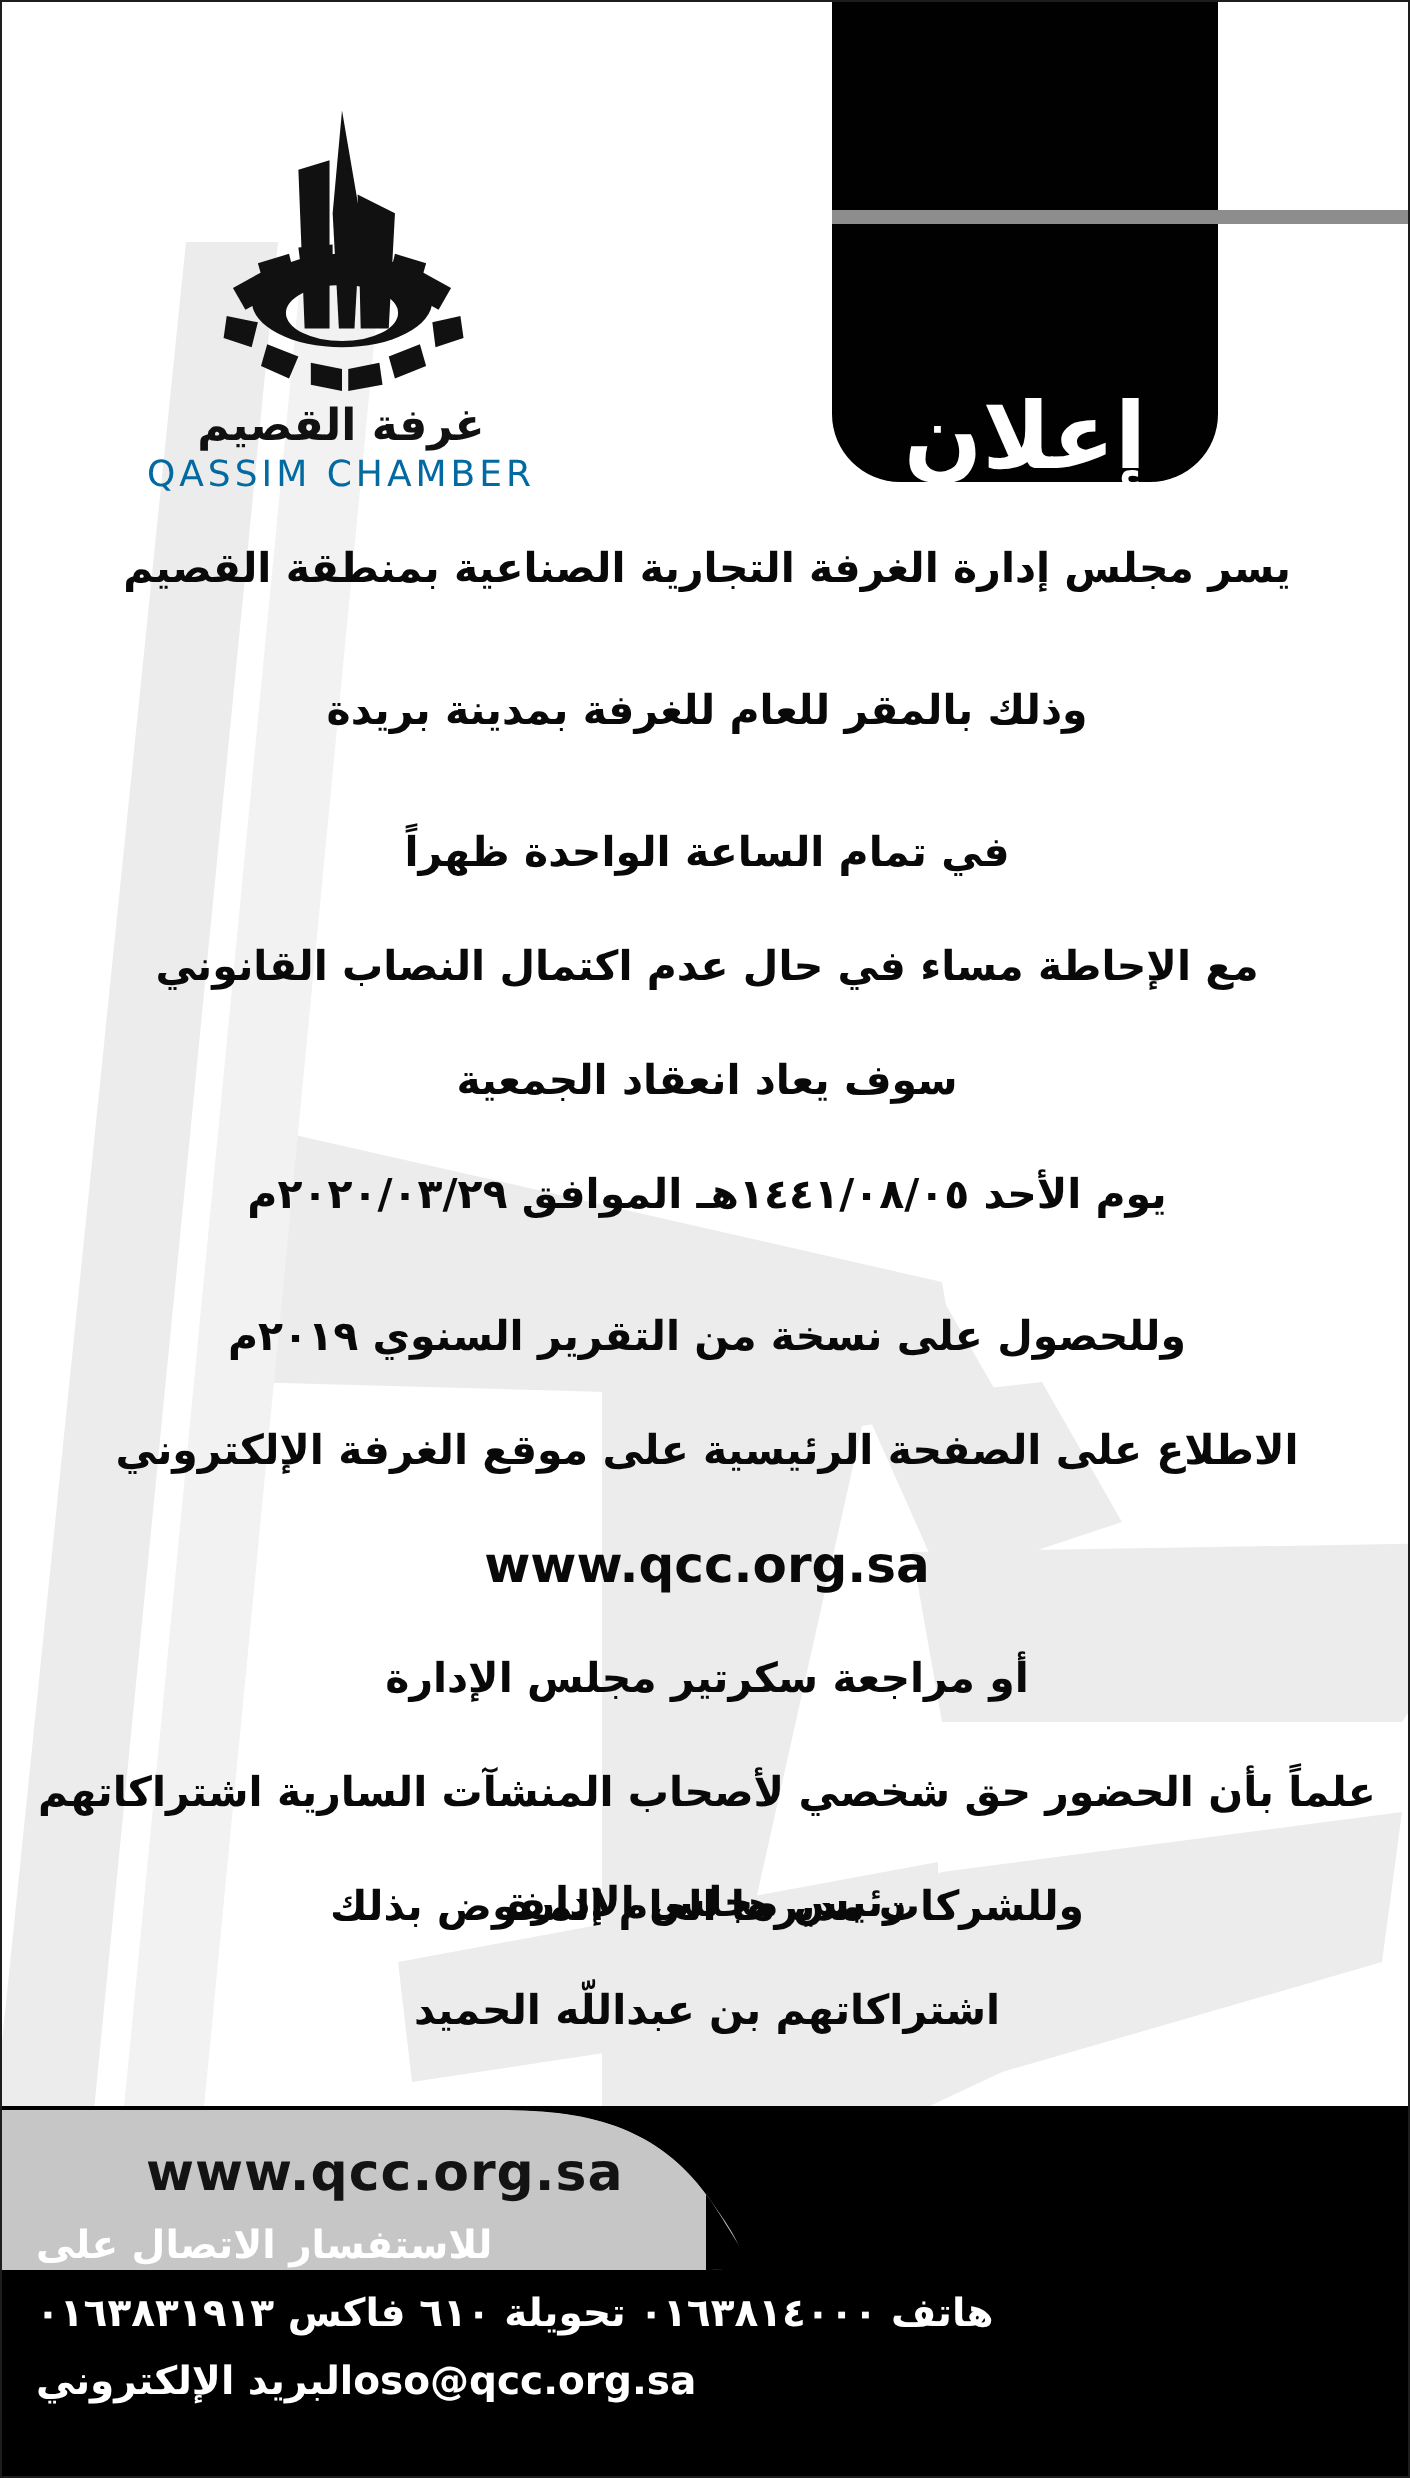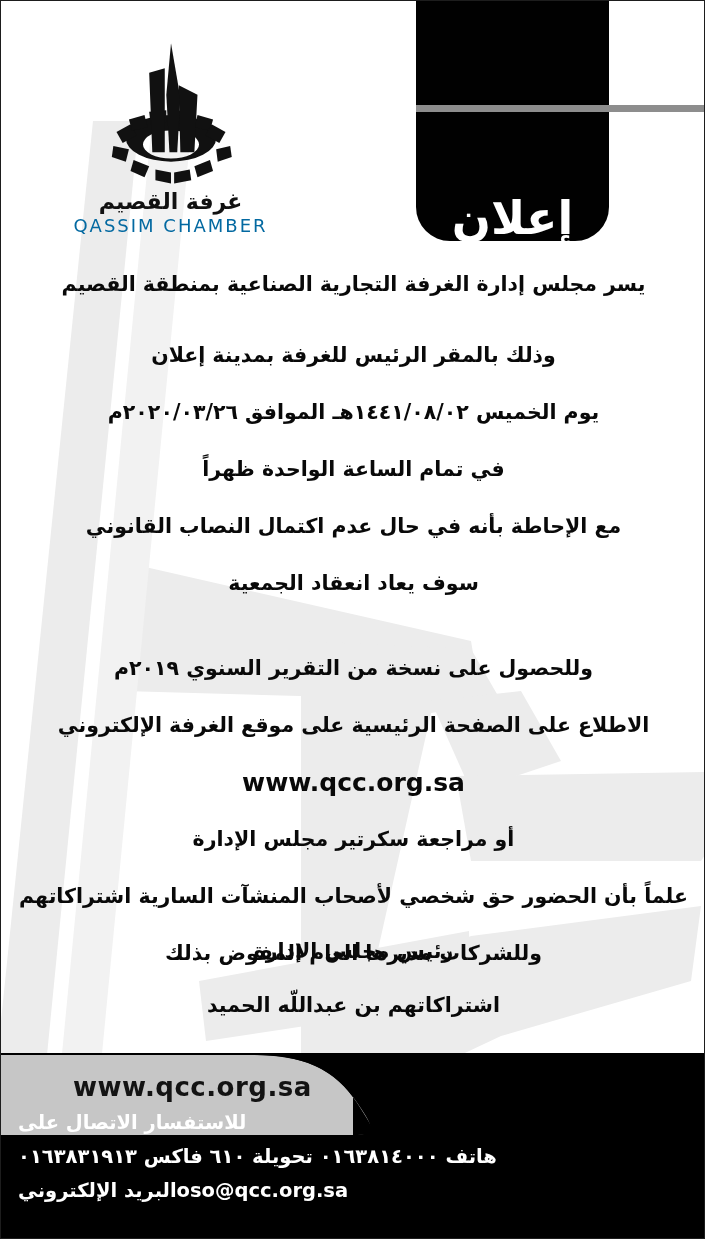--- a/index.html
+++ b/index.html
@@ -66,21 +66,21 @@
     left: 415px;
     width: 290px;
     height: 7px;
     background: #8d8d8d;
     z-index: 3;
   }
 
   
   .logo-wrap {
     position: absolute;
-    top: 36px;
+    top: 48px;
     left: 62px;
     width: 215px;
     text-align: center;
     z-index: 2;
   }
   .logo-mark { width: 160px; height: 148px; display: block; margin: 0 auto; }
   .logo-ar {
     font-size: 22px;
     letter-spacing: 2px;
     color: #111;
@@ -246,30 +246,30 @@
       <div class="logo-en">QASSIM CHAMBER</div>
     </div>
 
     <div class="gray-bar"></div>
   </div>
 
   <div class="body-text">
     <div class="line">يسر مجلس إدارة الغرفة التجارية الصناعية بمنطقة القصيم</div>
     <div class="spacer-sm"></div>
     <div class="spacer-sm"></div>
-    <div class="line">وذلك بالمقر الرئيس للغرفة بمدينة إعلان</div>
-    <div class="spacer-sm"></div>
-    <div class="line">يوم الخميس ١٤٤١/٠٨/٠٢هـ الموافق ٢٠٢٠/٠٣/٢٦م</div>
+    <div class="line">وذلك بالمقر للعام للغرفة بمدينة بريدة</div>
+    <div class="spacer-sm"></div>
     <div class="spacer-sm"></div>
     <div class="line">في تمام الساعة الواحدة ظهراً</div>
     <div class="spacer-sm"></div>
-    <div class="line">مع الإحاطة بأنه في حال عدم اكتمال النصاب القانوني</div>
+    <div class="line">مع الإحاطة مساء في حال عدم اكتمال النصاب القانوني</div>
     <div class="spacer-sm"></div>
     <div class="line">سوف يعاد انعقاد الجمعية</div>
     <div class="spacer-sm"></div>
+    <div class="line">يوم الأحد ١٤٤١/٠٨/٠٥هـ الموافق ٢٠٢٠/٠٣/٢٩م</div>
     <div class="spacer-sm"></div>
     <div class="spacer-sm"></div>
     <div class="line">وللحصول على نسخة من التقرير السنوي ٢٠١٩م</div>
     <div class="spacer-sm"></div>
     <div class="line">الاطلاع على الصفحة الرئيسية على موقع الغرفة الإلكتروني</div>
     <div class="spacer-sm"></div>
     <div class="line lat">www.qcc.org.sa</div>
     <div class="spacer-sm"></div>
     <div class="line">أو مراجعة سكرتير مجلس الإدارة</div>
     <div class="spacer-sm"></div>

